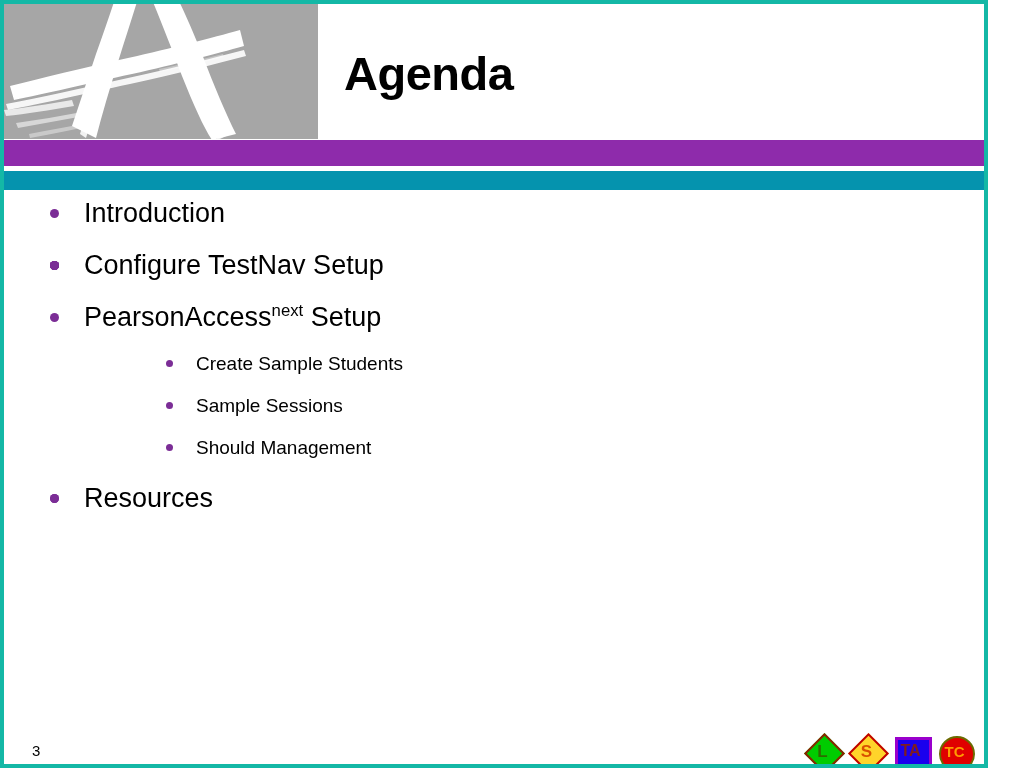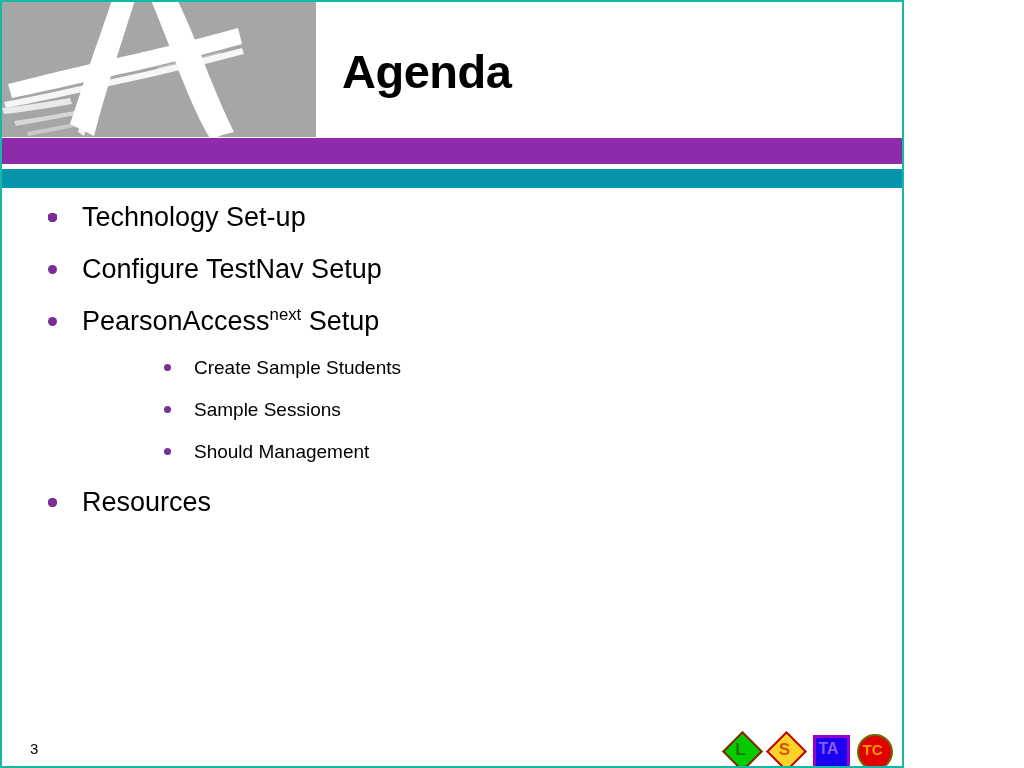--- a/index.html
+++ b/index.html
@@ -9,24 +9,24 @@
   }
   body {
     width: 1024px;
     height: 768px;
     overflow: hidden;
     font-family: "Liberation Sans", sans-serif;
   }
 
   #slide {
     position: relative;
-    width: 904px;
+    width: 988px;
     height: 768px;
     box-sizing: border-box;
-    border: 2px solid #14b8a6;
+    border: 4px solid #14b8a6;
     background: #ffffff;
     overflow: hidden;
   }
 
   
   #logo-panel {
     position: absolute;
     left: 0px;
     top: 0px;
     width: 314px;
@@ -193,21 +193,21 @@
     top: 2px;
     border-radius: 50%;
     border: 2px solid;
   }
 
   #badge-l .shape { background: #00cc00; border-color: #8b2200; }
   #badge-l .glyph { color: #2d6b00; }
   #badge-s .shape { background: #ffd42a; border-color: #c00000; }
   #badge-s .glyph { color: #d94f00; }
   #badge-ta .shape { background: #1a00ee; border-color: #9900cc; }
-  #badge-ta .glyph { color: #8b5cf6; font-size: 16px; }
+  #badge-ta .glyph { color: #7f1d1d; font-size: 16px; }
   #badge-tc .shape { background: #e00000; border-color: #6b6b00; }
   #badge-tc .glyph { color: #ff9900; font-size: 15px; text-align: center; }
 </style>
 </head>
 <body>
 
 <div id="slide">
 
   <div id="logo-panel">
     <svg id="logo-mark" viewBox="0 0 322 156" preserveAspectRatio="none">
@@ -241,37 +241,37 @@
   <div id="slide-title">Agenda</div>
 
   <div id="bar-purple"></div>
   <div id="bar-teal"></div>
 
   <div id="content">
     <ul class="lvl1">
 
       <li class="l1">
         <span class="bullet-dot"></span>
-      </li>
-
-      <li class="l1">
-        <span class="bullet-dot"></span>
-      </li>
-
-      <li class="l1">
-        <span class="bullet-dot"></span>
-      </li>
-
-      <li class="l1">
-        <span class="bullet-dot"></span>
-      </li>
-
-      <li class="l1">
-        <span class="bullet-dot"></span>
-        <span>Technology Set-up</span>
+        <span>Introduction</span>
+      </li>
+
+      <li class="l1">
+        <span class="bullet-dot"></span>
+      </li>
+
+      <li class="l1">
+        <span class="bullet-dot"></span>
+      </li>
+
+      <li class="l1">
+        <span class="bullet-dot"></span>
+      </li>
+
+      <li class="l1">
+        <span class="bullet-dot"></span>
       </li>
 
       <li class="l1">
         <span class="bullet-dot"></span>
         <span>Configure TestNav Setup</span>
       </li>
 
       <li class="l1">
         <span class="bullet-dot"></span>
         <span>PearsonAccess</span><span class="sup">next</span><span> Setup</span>

